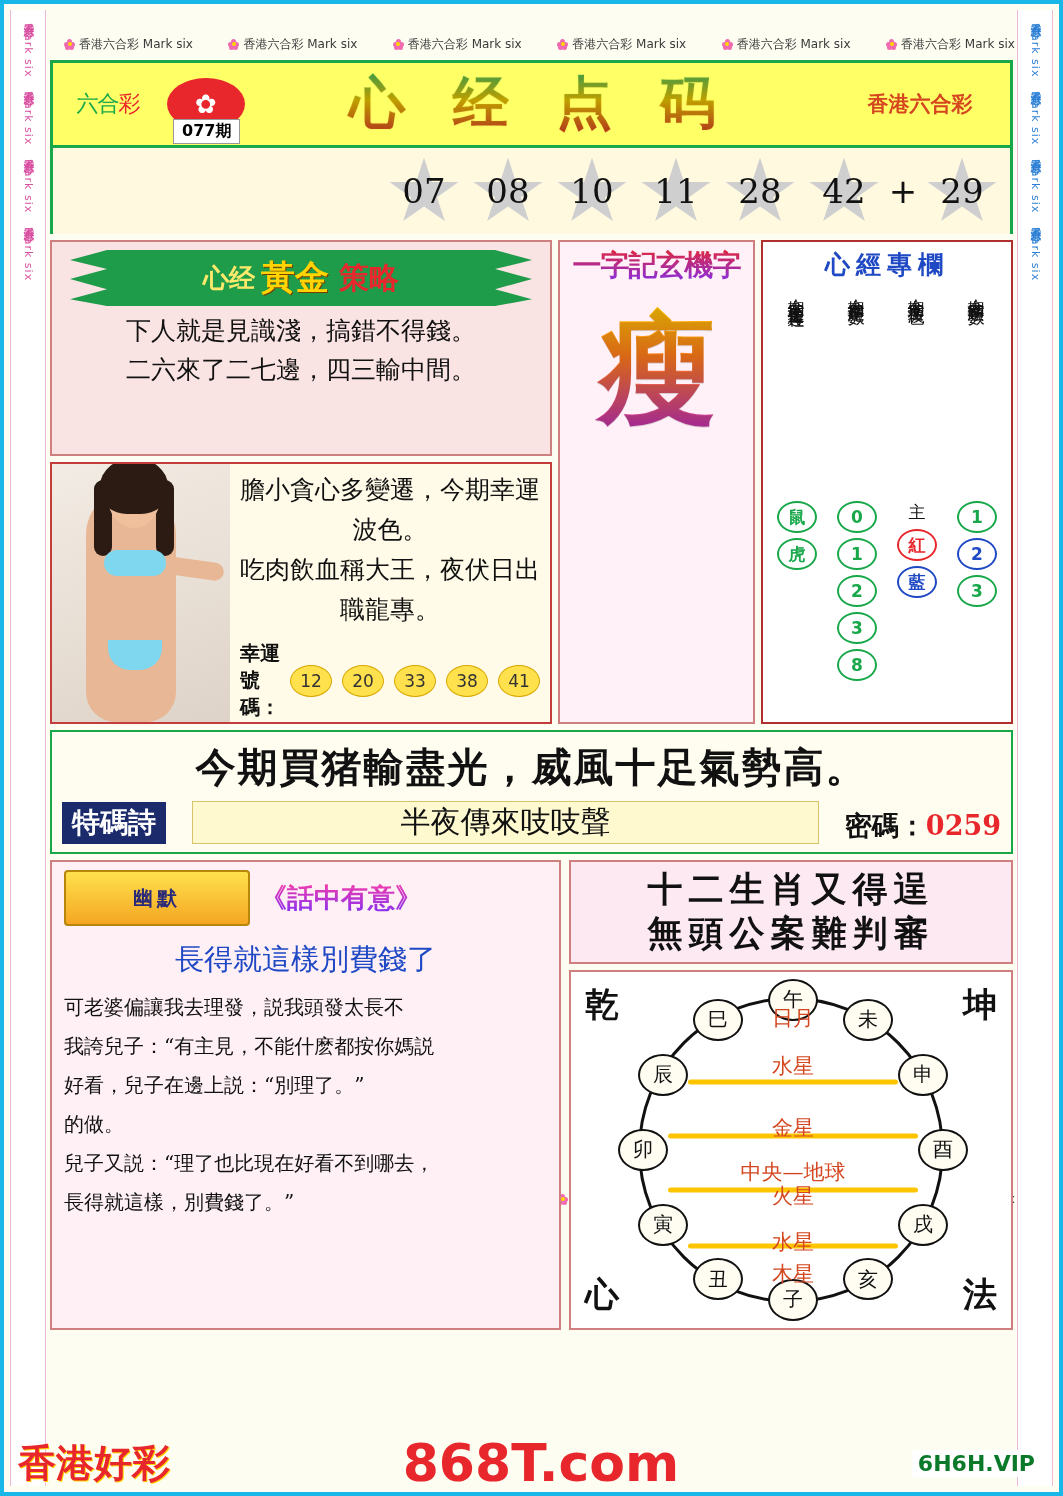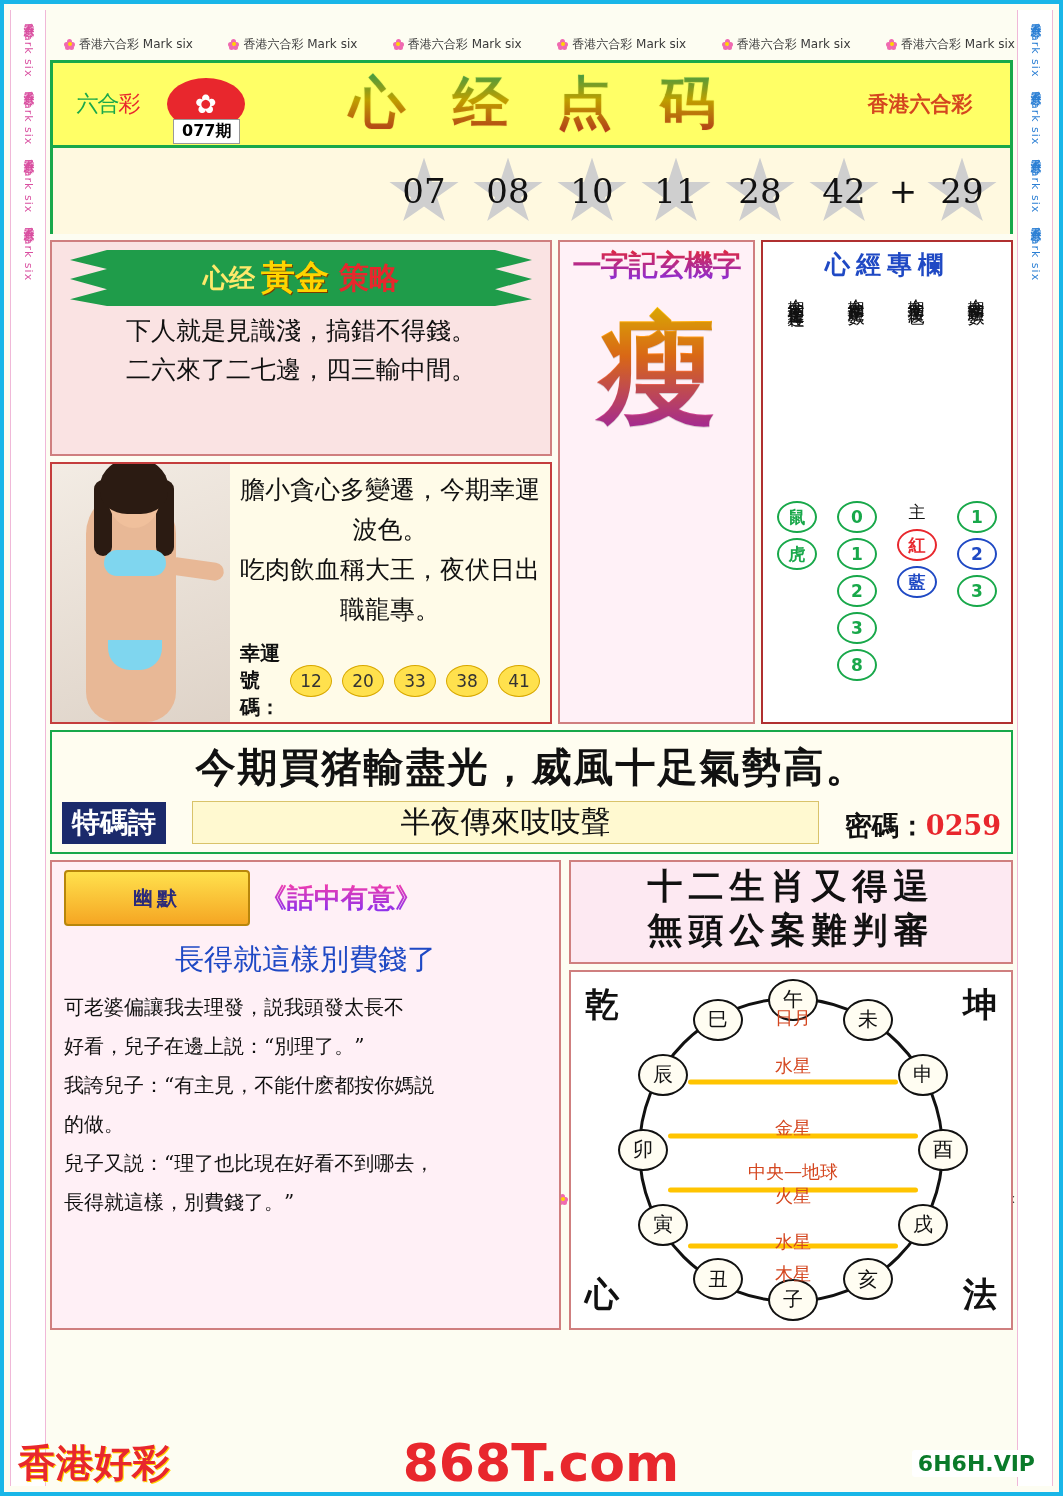--- a/index.html
+++ b/index.html
@@ -277,21 +277,21 @@
   .humor-p{
     font-size:20px;color:#111;line-height:1.95;
     font-family:"DejaVu Serif","Liberation Serif",serif;
   }
 
   .zodiac{
     width:444px;box-sizing:border-box;display:flex;flex-direction:column;gap:6px;
   }
   .zodiac-head{
     background:#fde9f2;border:2px solid #cf7f7f;padding:6px 4px;text-align:center;
-    font-family:Liberation Mono, monospace;
+    font-family:Liberation Serif, serif;
   }
   .zodiac-head div{font-size:35px;font-weight:bold;color:#111;letter-spacing:6px;line-height:1.25;}
   .wheel-box{
     flex:1;background:#fff;border:2px solid #cf7f7f;position:relative;overflow:hidden;
   }
   .corner{
     position:absolute;font-size:34px;font-weight:bold;color:#111;
     font-family:"DejaVu Serif","Liberation Serif",serif;
   }
   .corner.tl{left:14px;top:10px}
@@ -304,21 +304,21 @@
   }
   .zcell{
     position:absolute;width:46px;height:38px;border:2px solid #111;border-radius:50%;
     background:#fffdf2;display:flex;align-items:center;justify-content:center;
     font-size:20px;font-family:"DejaVu Serif","Liberation Serif",serif;color:#111;
     transform:translate(-50%,-50%);
   }
   .wline{position:absolute;height:5px;background:#ffc400;border-radius:3px;transform:translateY(-50%);}
   .wlabel{
     position:absolute;transform:translate(-50%,-50%);
-    font-size:18px;color:#d4461f;white-space:nowrap;text-align:left;
+    font-size:21px;color:#d4461f;white-space:nowrap;text-align:left;
     font-family:"DejaVu Serif","Liberation Serif",serif;
   }
 
   
   .footer{
     position:absolute;left:0;right:0;bottom:0;height:58px;
     display:flex;align-items:center;margin-top:32px;
   }
   .f-left{
     font-size:38px;font-weight:bold;color:#e8272d;margin-left:14px;
@@ -512,22 +512,22 @@
     <div class="bottom">
 
       <div class="humor">
         <div class="humor-head">
           <div class="humor-badge">幽默</div>
           <div class="humor-sub">《話中有意》</div>
         </div>
         <div class="humor-title">長得就這樣別費錢了</div>
         <div id="humor-body">
             <div class="humor-p">可老婆偏讓我去理發，説我頭發太長不</div>
+            <div class="humor-p">我誇兒子：“有主見，不能什麽都按你媽説</div>
             <div class="humor-p">好看，兒子在邊上説：“別理了。”</div>
-            <div class="humor-p">我誇兒子：“有主見，不能什麽都按你媽説</div>
             <div class="humor-p">的做。</div>
             <div class="humor-p">兒子又説：“理了也比現在好看不到哪去，</div>
             <div class="humor-p">長得就這樣，別費錢了。”</div>
           </div>
       </div>
 
       <div class="zodiac">
         <div class="zodiac-head">
           <div>十二生肖又得逞</div>
           <div>無頭公案難判審</div>

